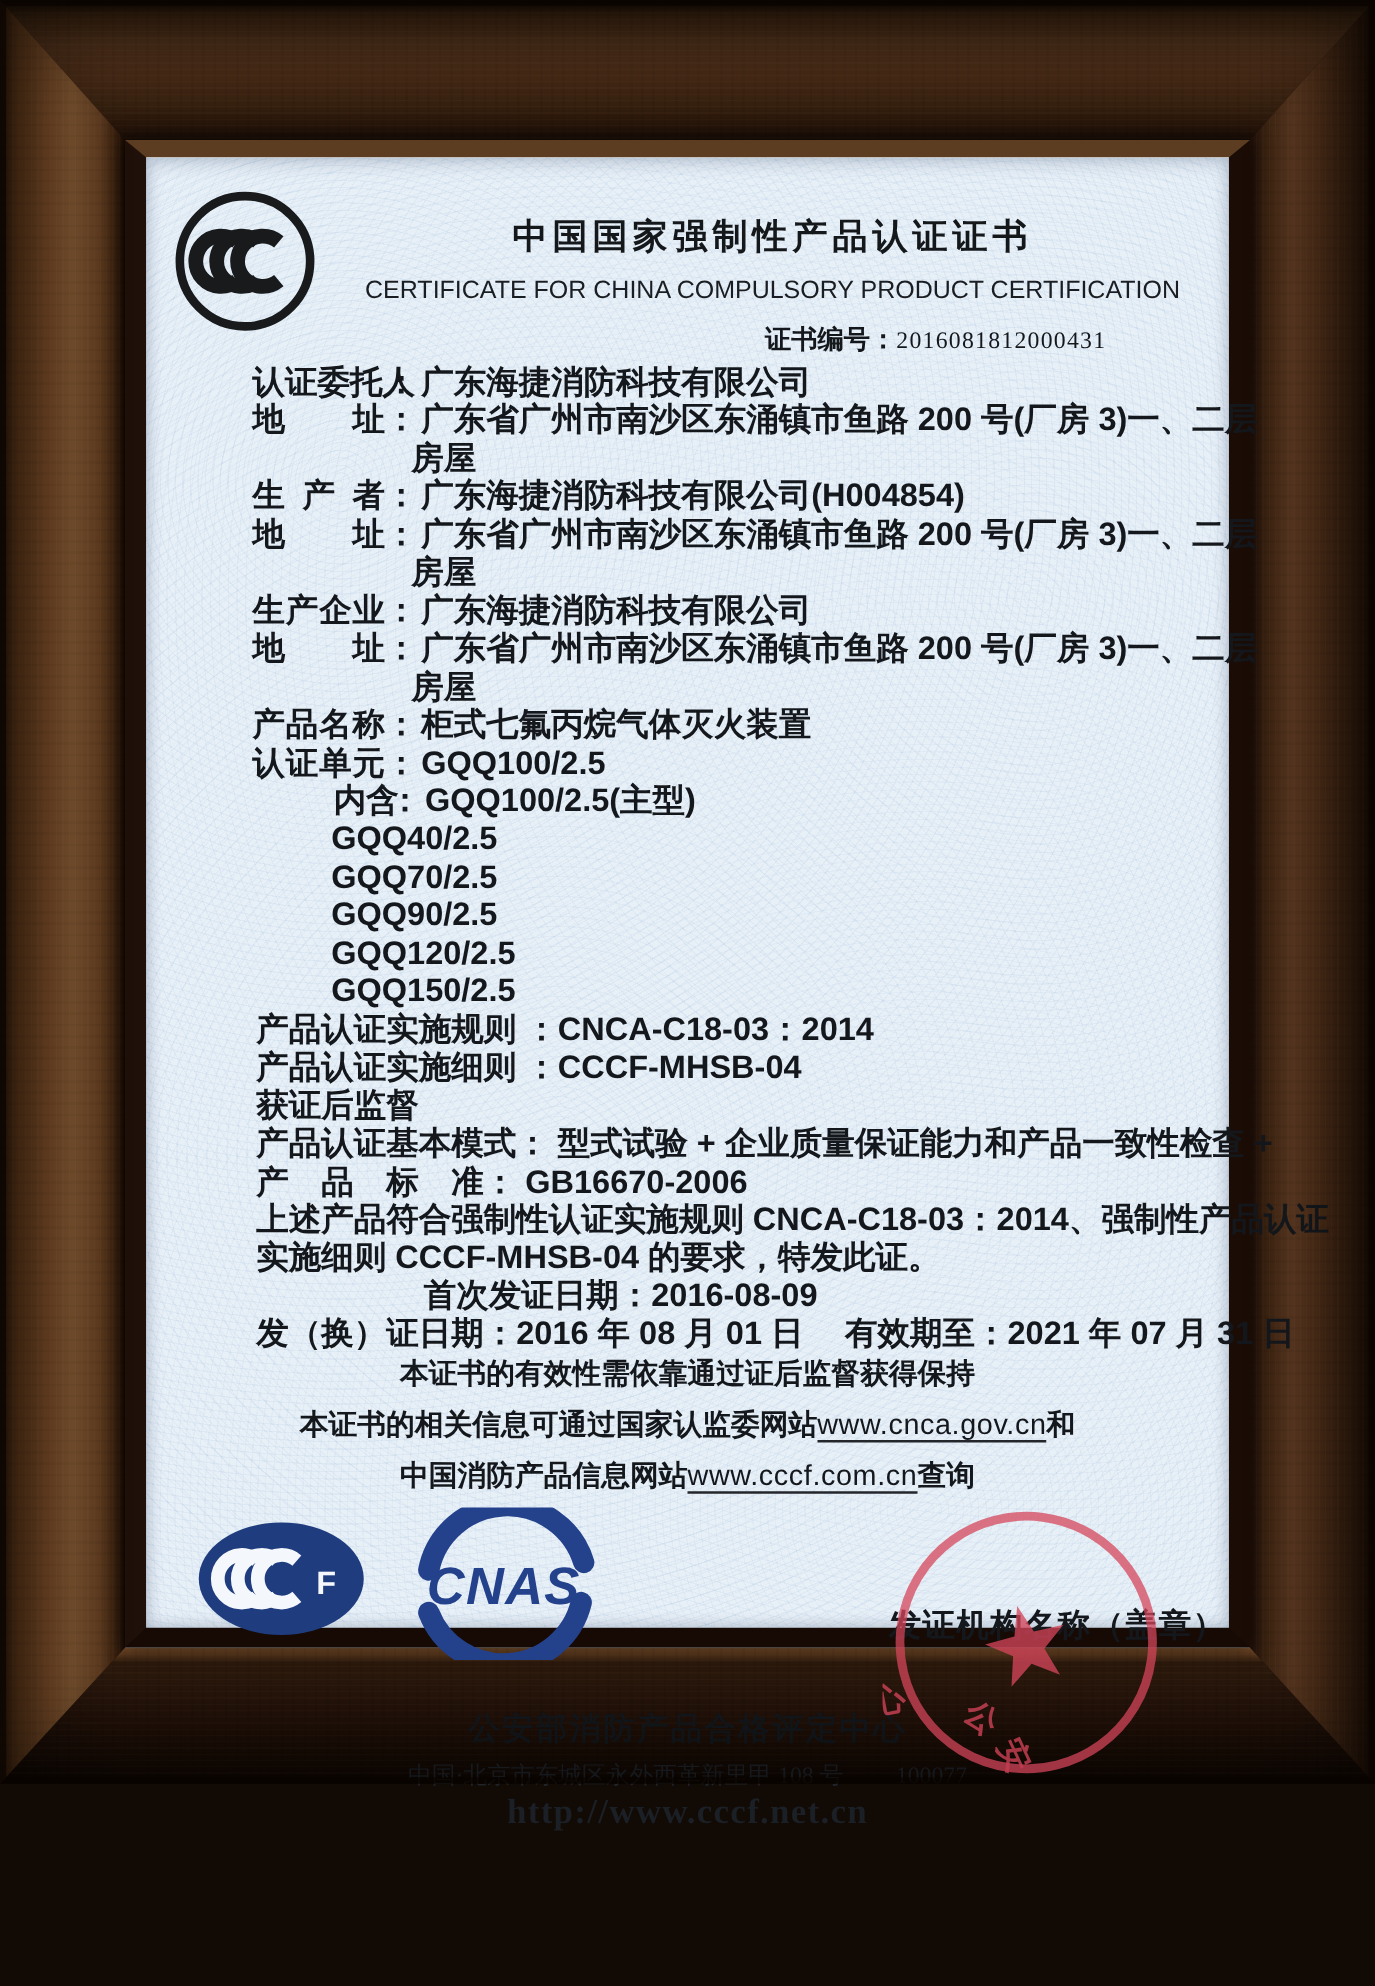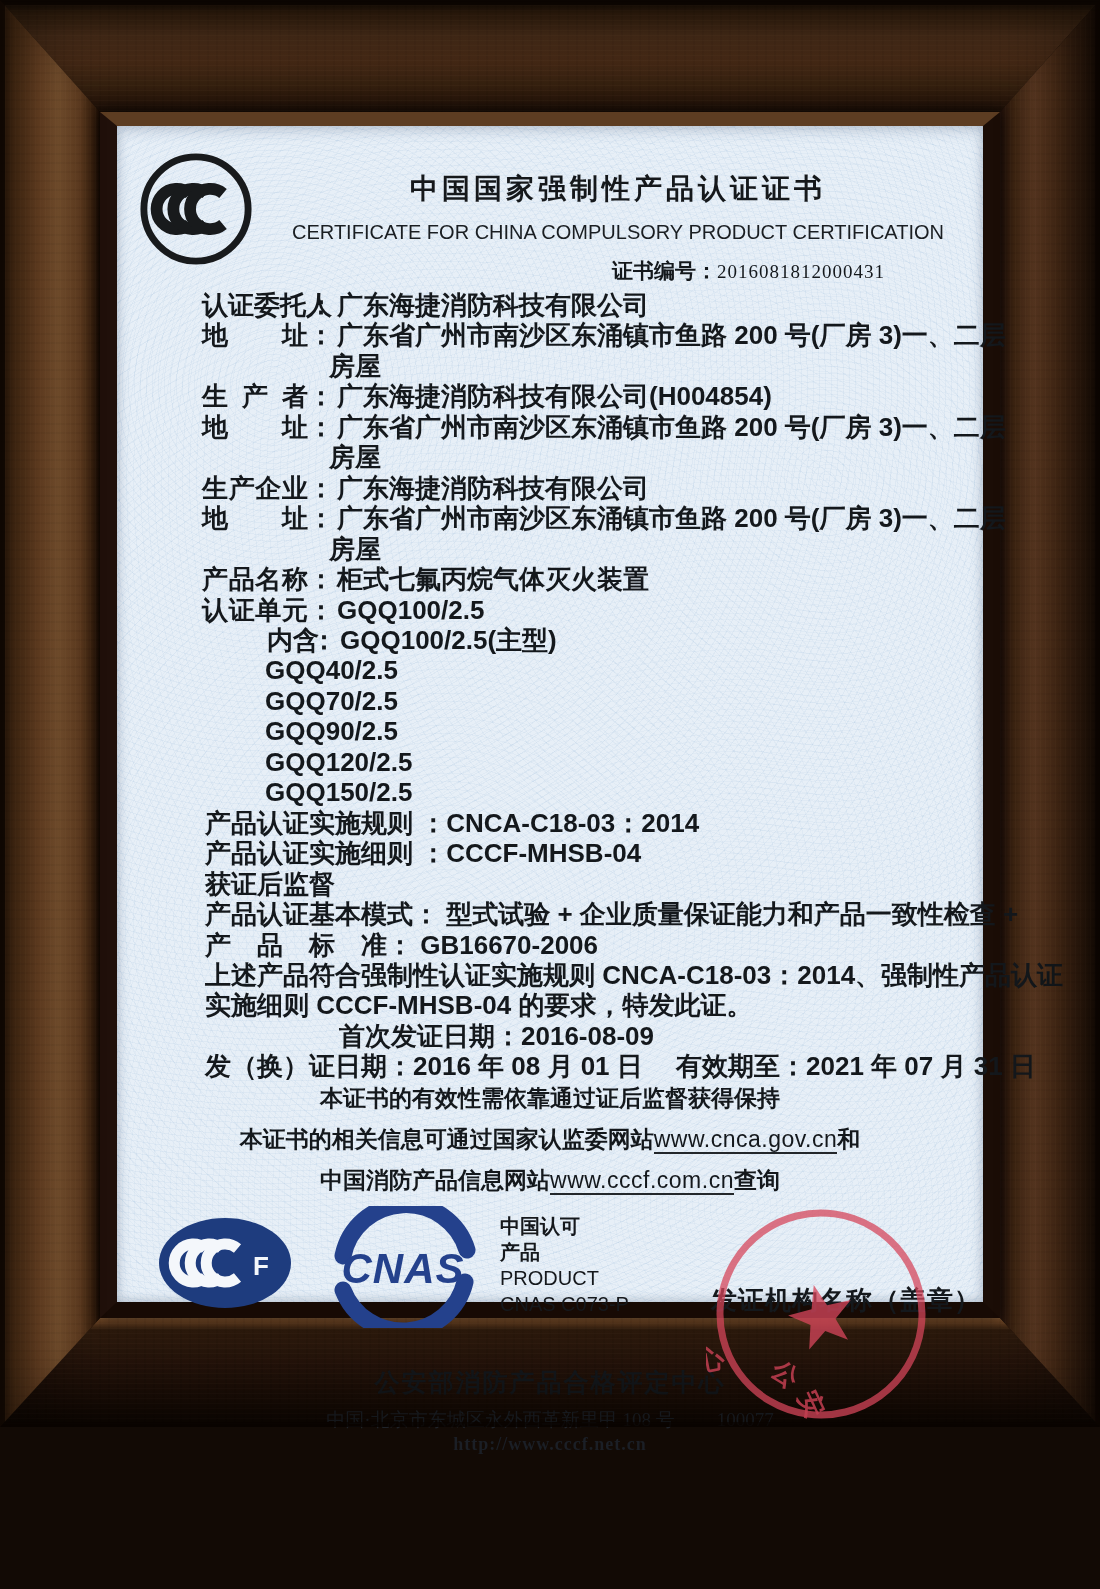--- a/index.html
+++ b/index.html
@@ -76,21 +76,21 @@
   .cccf-logo{position:absolute;left:40px;top:1091px;}
   .cnas-logo{position:absolute;left:210px;top:1080px;}
   .accr{position:absolute;left:383px;top:1087px;font-size:20px;line-height:26px;color:#15181c;}
   .accr .b{font-weight:700;}
   .seal-label{position:absolute;left:594px;top:1157px;font-size:26px;font-weight:700;letter-spacing:1px;z-index:2;}
   .stamp{position:absolute;left:589px;top:1068px;z-index:3;opacity:.9;}
   .org{position:absolute;top:1240px;left:0;right:0;text-align:center;font-size:25px;font-weight:700;letter-spacing:2px;}
   .addr{position:absolute;top:1281px;left:0;right:0;text-align:center;font-size:19px;
         font-family:"Liberation Serif","DejaVu Serif",serif;color:#20242a;}
   .addr .post{margin-left:42px;}
-  .site{position:absolute;top:1308px;left:0;right:0;text-align:center;font-size:18px;font-weight:700;
+  .site{position:absolute;top:1308px;left:0;right:0;text-align:center;font-size:28px;font-weight:700;
         font-family:"Liberation Serif","DejaVu Serif",serif;letter-spacing:1px;color:#1b1f26;}
 </style>
 </head>
 <body>
 
 <div class="scene">
   <div class="frame-side side-top"></div>
   <div class="frame-side side-bottom"></div>
   <div class="frame-side side-left"></div>
   <div class="frame-side side-right"></div>
@@ -167,26 +167,20 @@
       <div class="cnas-logo">
         <svg width="152" height="122" viewBox="0 0 152 122">
           <g fill="none" stroke="#24418c" stroke-width="17" stroke-linecap="round">
             <path d="M 16 50 A 64 64 0 0 1 140 44"></path>
             <path d="M 138 76 A 64 64 0 0 1 16 84"></path>
           </g>
           <text x="76" y="77" text-anchor="middle" font-size="42" font-weight="700" font-style="italic" fill="#24418c" letter-spacing="1" font-family="Liberation Sans, sans-serif">CNAS</text>
         </svg>
       </div>
 
-      <div class="accr">
-        <div class="b">中国认可</div>
-        <div class="b">产品</div>
-        <div>PRODUCT</div>
-        <div>CNAS C073-P</div>
-      </div>
 
       <div class="seal-label">发证机构名称（盖章）</div>
 
       <div class="stamp">
         <svg width="230" height="230" viewBox="0 0 230 230">
           <g transform="rotate(-14 115 120)">
             <circle cx="115" cy="120" r="101" fill="none" stroke="#d5455a" stroke-width="7" opacity="0.82"></circle>
             <polygon points="115,90 123,113 147.3,113.5 127.9,128.2 135,151.5 115,137.6 95,151.5 102.1,128.2 82.7,113.5 107,113" fill="#d5455a" opacity="0.85"></polygon>
             <defs>
               <path id="sealArc" d="M 49.5 165.9 A 80 80 0 1 1 48.3 164.9" fill="none"></path>

